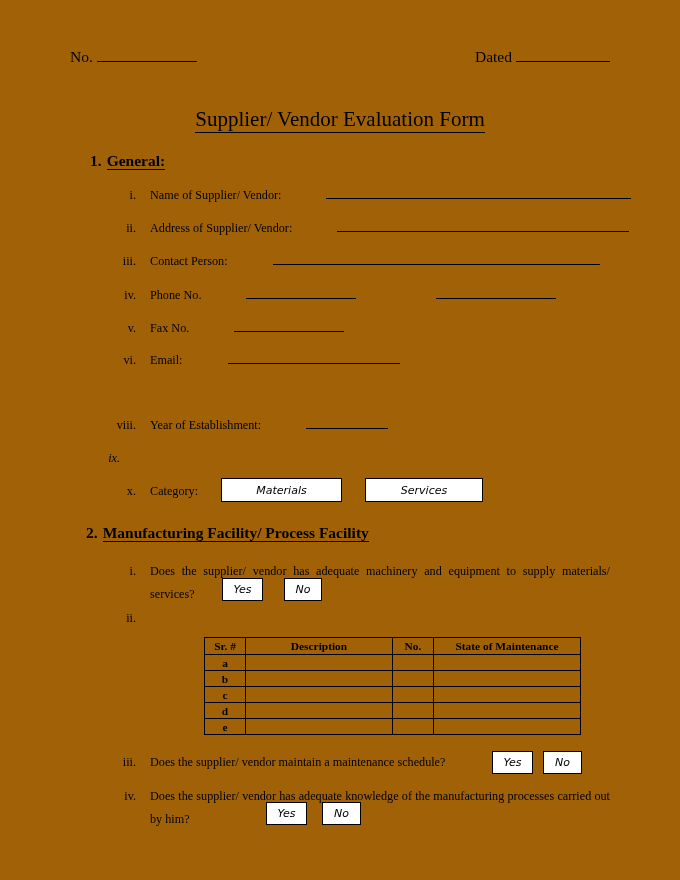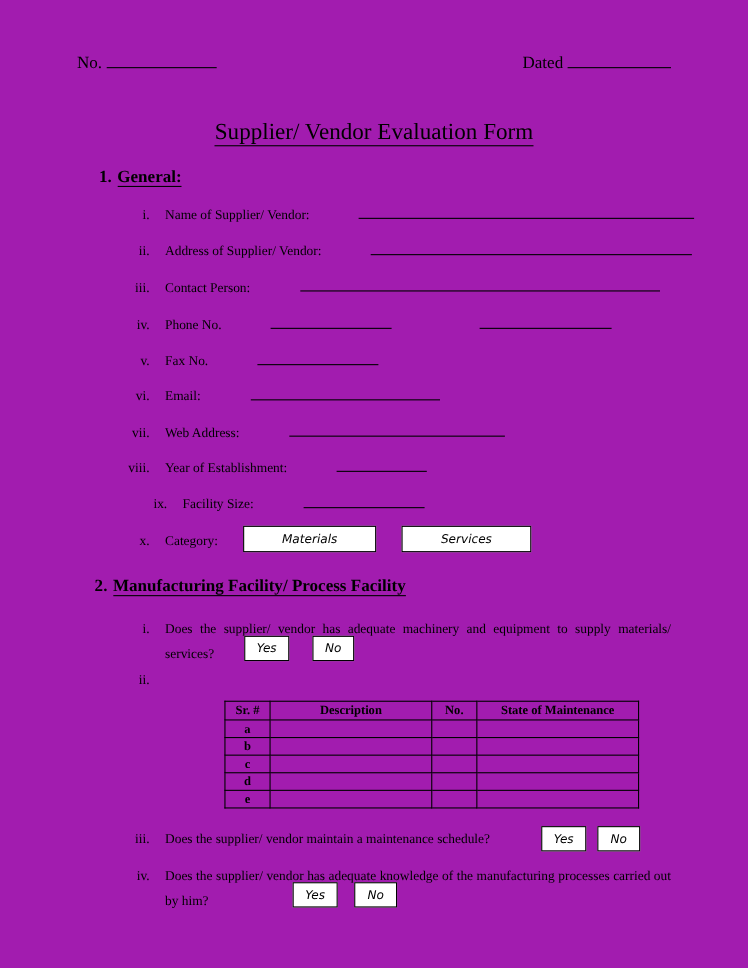--- a/index.html
+++ b/index.html
@@ -14,21 +14,21 @@
     font-family: "Liberation Serif", "DejaVu Serif", serif;
     color: #000000;
     overflow: hidden;
   }
 
   .page {
     position: absolute;
     left: 0; top: 0;
     width: 680px;
     height: 880px;
-    background: #a21caf;
+    background: #a16207;
   }
 
   
   .doc-header {
     position: absolute;
     left: 70px;
     top: 48px;
     width: 540px;
     display: flex;
     justify-content: space-between;
@@ -248,42 +248,31 @@
   </div>
 
   <div class="item" style="left:104px; top:353px;">
     <span class="rn">vi.</span>
     <span class="body">
       <span class="lbl">Email:</span>
       <span class="fill-line ln-email"></span>
     </span>
   </div>
 
-  <div class="item" style="left:104px; top:386px;">
-    <span class="rn">vii.</span>
-    <span class="body">
-      <span class="lbl">Web Address:</span>
-      <span class="fill-line ln-web"></span>
-    </span>
-  </div>
 
   <div class="item" style="left:104px; top:418px;">
     <span class="rn">viii.</span>
     <span class="body">
       <span class="lbl">Year of Establishment:</span>
       <span class="fill-line ln-year"></span>
     </span>
   </div>
 
-  <div class="item" style="left:120px; top:451px;">
+  <div class="item" style="left:88px; top:451px;font-style:italic;">
     <span class="rn">ix.</span>
-    <span class="body">
-      <span class="lbl">Facility Size:</span>
-      <span class="fill-line ln-facility"></span>
-    </span>
   </div>
 
   <div class="item" style="left:104px; top:484px;">
     <span class="rn">x.</span>
     <span class="body">
       <span class="lbl">Category:</span>
     </span>
   </div>
 
   <div class="opt-box cat-box" id="cat-materials">

